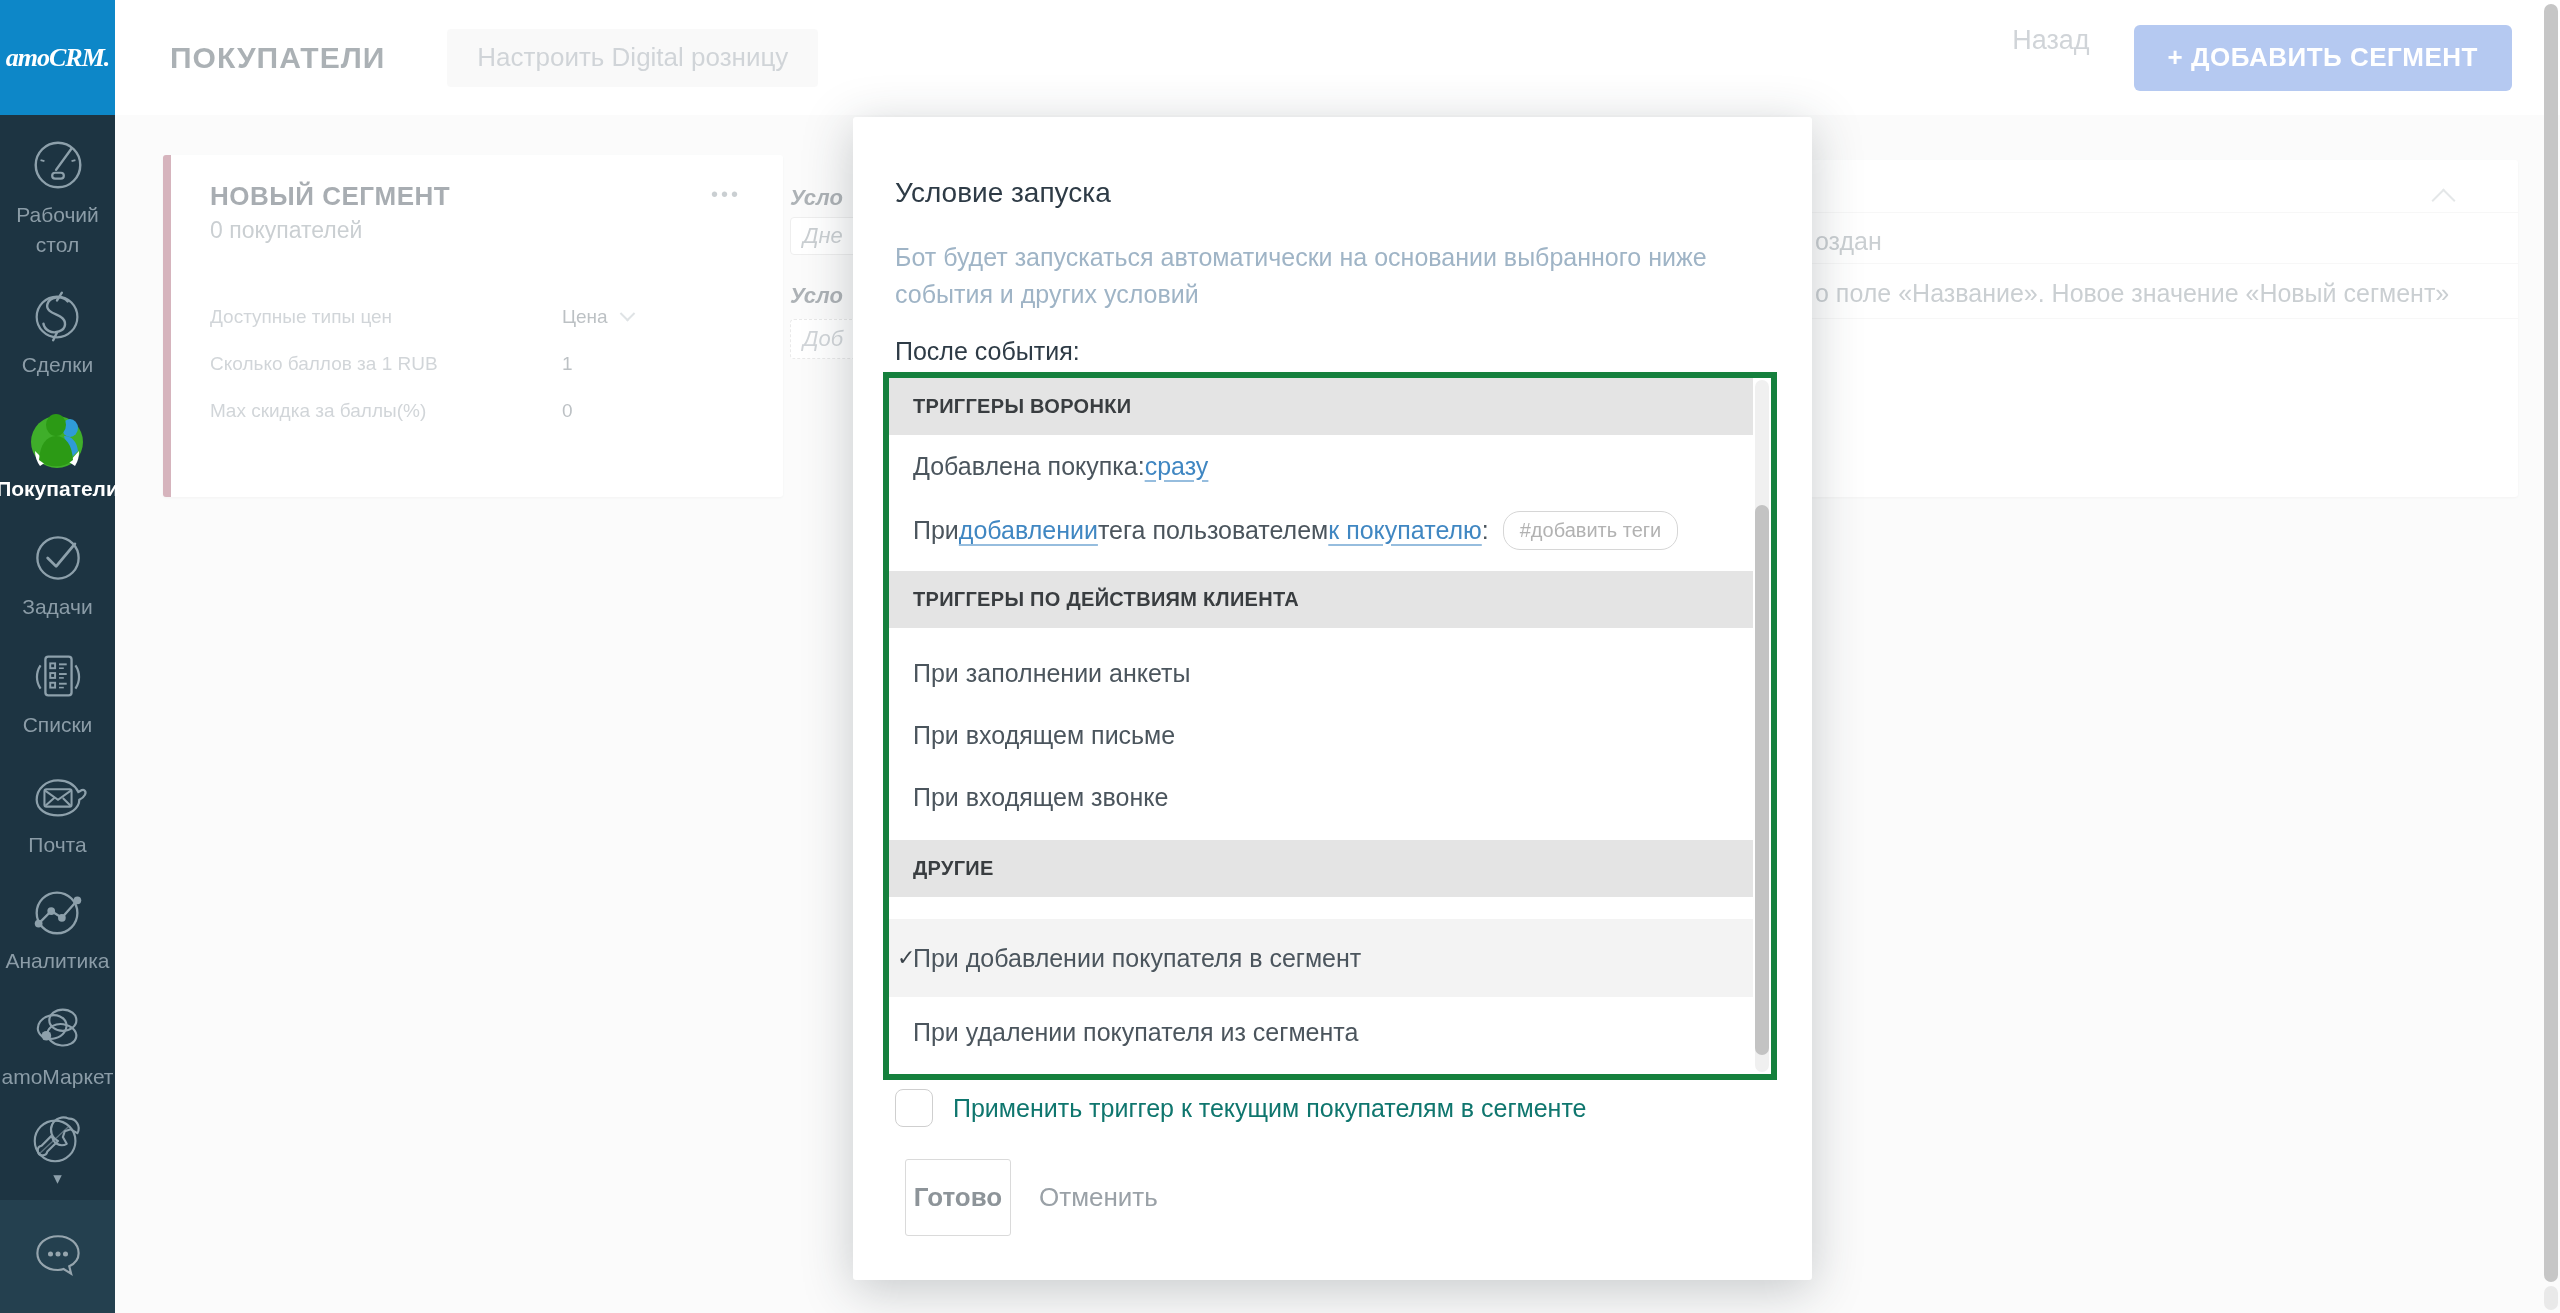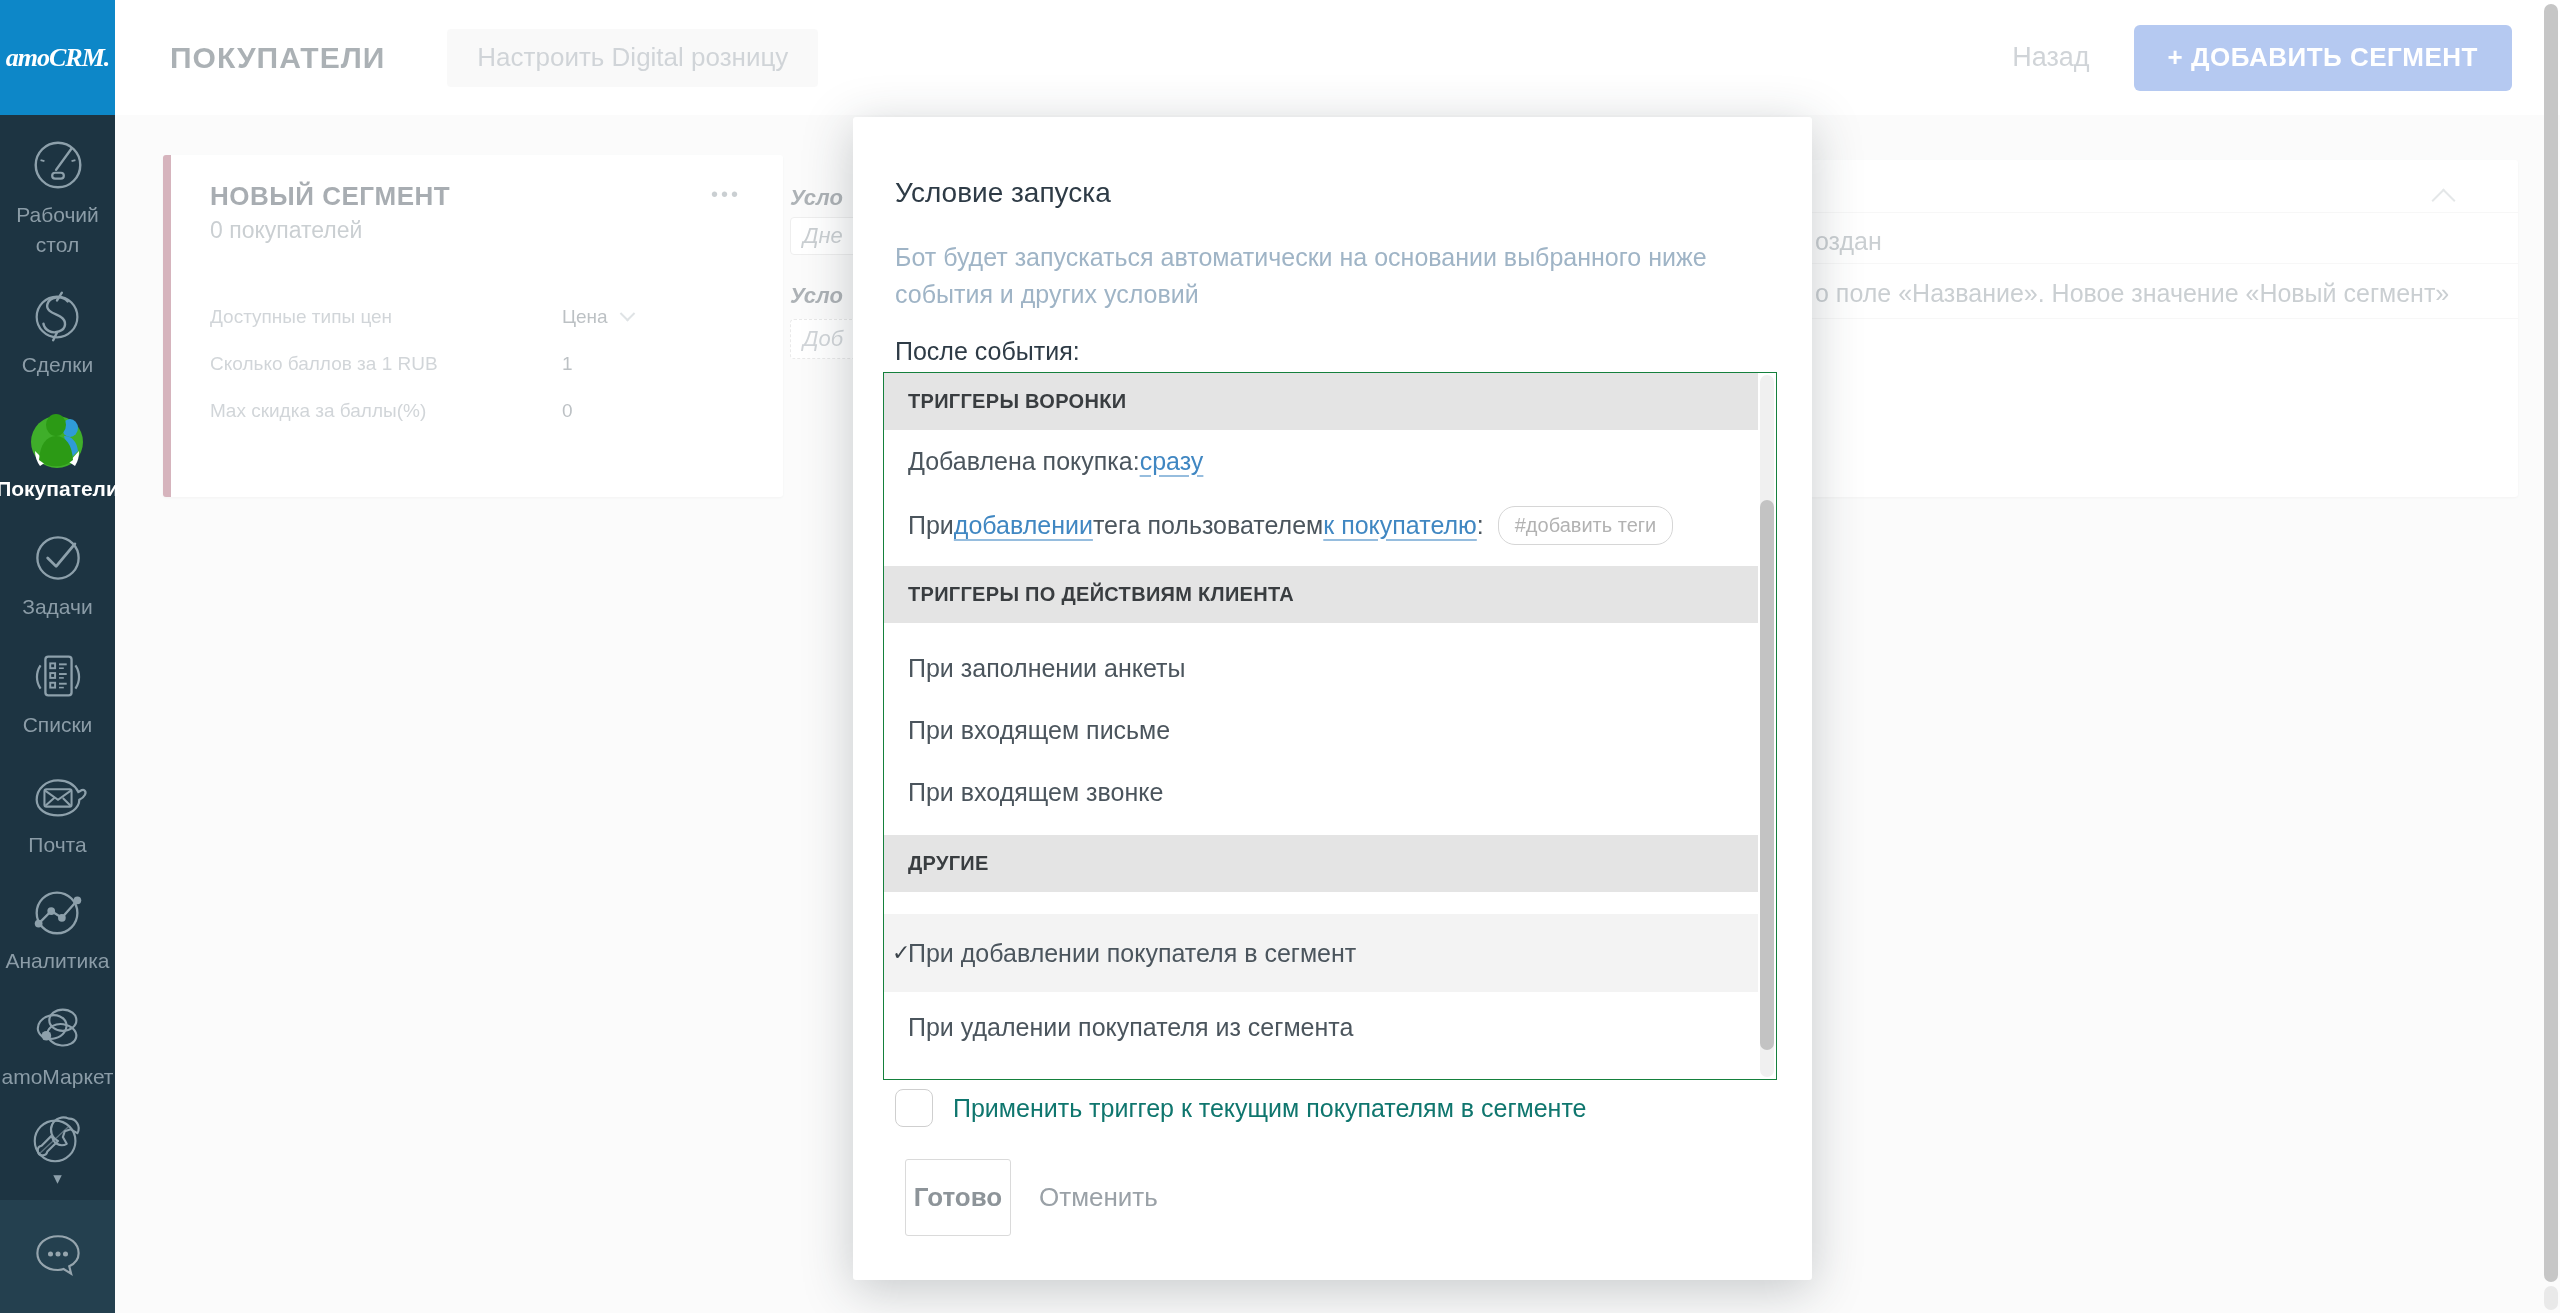--- a/index.html
+++ b/index.html
@@ -13,21 +13,21 @@
   .nav-label{font-size:21px;color:#8b9ca7;line-height:30px;}
   .nav-item.active .nav-label{color:#ffffff;font-weight:bold;}
   .nav-item .tri{color:#8da0ab;font-size:17px;line-height:10px;}
   .chat-block{position:absolute;left:0;top:1200px;width:115px;height:113px;background:#24404f;display:flex;align-items:center;justify-content:center;cursor:pointer;}
   
   .header{position:absolute;left:115px;top:0;right:0;height:115px;background:#ffffff;border-bottom:1px solid #ececec;
     display:flex;align-items:center;z-index:1;}
   .page-title{margin-left:55px;font-size:30px;font-weight:bold;color:#46535b;letter-spacing:1px;}
   .setup-btn{margin-left:62px;height:58px;padding:0 30px;background:#f2f2f2;border:none;border-radius:4px;
     color:#98a1a9;font-size:26px;font-family:inherit;cursor:pointer;}
-  .header-right{margin-left:auto;margin-right:48px;display:flex;align-items:center;gap:44px;}
+  .header-right{margin-left:auto;margin-right:48px;display:flex;gap:44px;}
   .back-link{font-size:27px;color:#98a1a9;cursor:pointer;}
   .add-segment-btn{height:66px;padding:0 34px;background:#5b87e0;color:#fff;border:none;border-radius:6px;
     font-size:26px;font-weight:bold;font-family:inherit;letter-spacing:.5px;cursor:pointer;}
   
   .content{position:absolute;left:115px;top:115px;right:0;bottom:0;background:#f6f7f7;z-index:1;}
   .segment-card{position:absolute;left:48px;top:40px;width:612px;height:342px;background:#fff;border-radius:3px;
     border-left:8px solid #a4596d;box-shadow:0 1px 3px rgba(0,0,0,.08);}
   .sc-title{position:absolute;left:39px;top:26px;font-size:26px;font-weight:bold;color:#3f4b54;letter-spacing:.5px;}
   .sc-sub{position:absolute;left:39px;top:62px;font-size:23px;color:#8a949b;}
   .sc-menu{position:absolute;right:42px;top:28px;font-size:20px;letter-spacing:3px;color:#8a949b;cursor:pointer;}
@@ -52,21 +52,21 @@
   
   .overlay{position:absolute;left:115px;top:0;right:0;bottom:0;background:rgba(255,255,255,.55);z-index:20;}
   .page-scrollbar{position:absolute;right:2px;top:4px;width:14px;height:1278px;background:#c6c6c6;border-radius:7px;z-index:45;cursor:pointer;}
   .page-scrollbar-track{position:absolute;right:2px;top:1286px;width:14px;height:24px;background:#e9e9e9;border-radius:7px;z-index:45;}
   
   .modal{position:absolute;left:853px;top:117px;width:959px;height:1163px;background:#fff;border-radius:3px;z-index:60;
     box-shadow:0 10px 50px rgba(40,50,60,.25);}
   .m-title{position:absolute;left:42px;top:60px;font-size:28px;color:#2e3b46;}
   .m-desc{position:absolute;left:42px;top:122px;width:820px;font-size:25px;line-height:37px;color:#9fb4c6;}
   .m-after{position:absolute;left:42px;top:220px;font-size:25px;color:#2e3b46;}
-  .m-list{position:absolute;left:30px;top:255px;width:894px;height:708px;border:1px solid #15803d;background:#fff;box-sizing:border-box;}
+  .m-list{position:absolute;left:30px;top:255px;width:894px;height:708px;border:6px solid #15803d;background:#fff;box-sizing:border-box;}
   .m-list-inner{position:absolute;left:0;top:0;right:18px;bottom:0;overflow:hidden;}
   .sec-header{height:57px;background:#e4e4e4;display:flex;align-items:center;padding-left:24px;
     font-size:20px;font-weight:bold;color:#393d40;letter-spacing:.3px;}
   .trigger-row{position:relative;min-height:62px;display:flex;align-items:center;padding-left:24px;
     font-size:25px;color:#4b555d;cursor:pointer;white-space:nowrap;}
   .trigger-row.selected{background:#f3f3f3;}
   .trigger-row .check{position:absolute;left:8px;font-size:22px;color:#3c444b;}
   .t-link{color:#4087c2;text-decoration:underline;text-decoration-color:rgba(64,135,194,.55);text-underline-offset:5px;cursor:pointer;}
   .tag-pill{margin-left:14px;border:1px solid #d6d6d6;border-radius:17px;padding:7px 16px;font-size:20px;color:#b2b2b2;background:#fff;cursor:text;}
   .list-scrollbar-track{position:absolute;right:2px;top:2px;bottom:2px;width:14px;background:#f0f0f0;border-radius:7px;}

